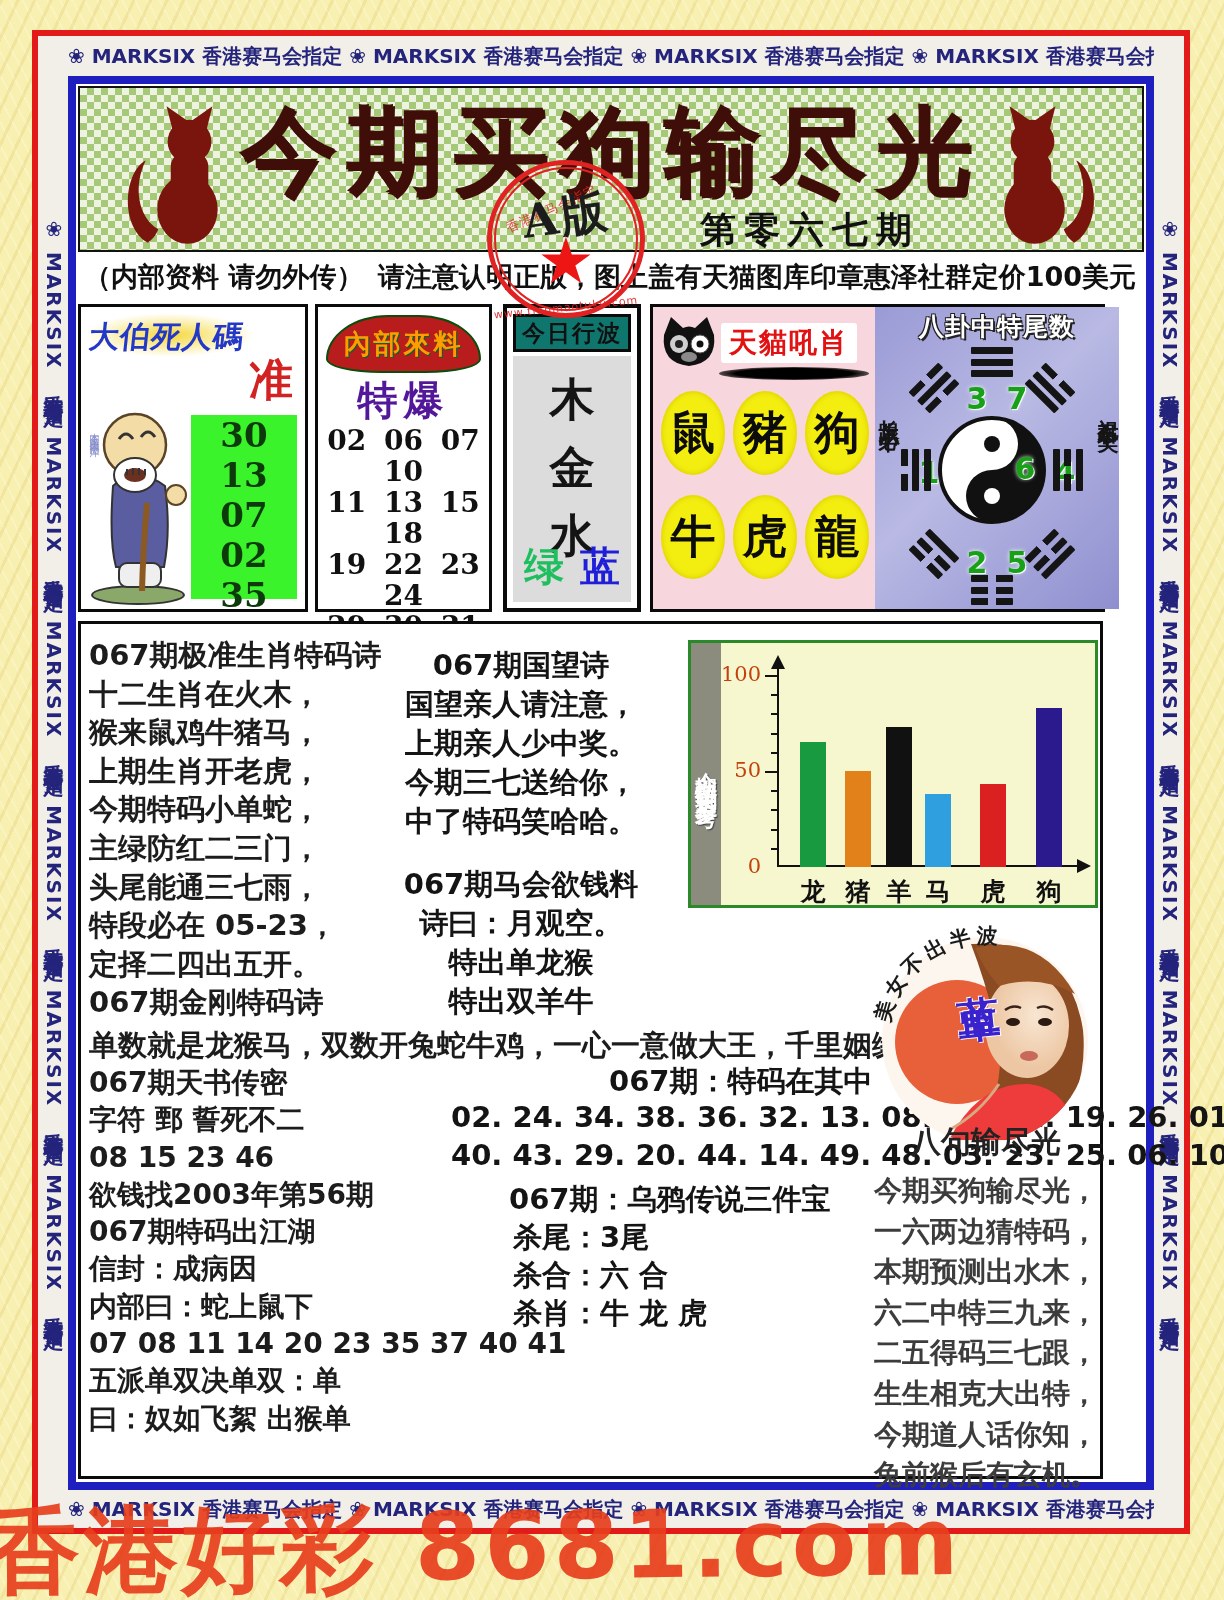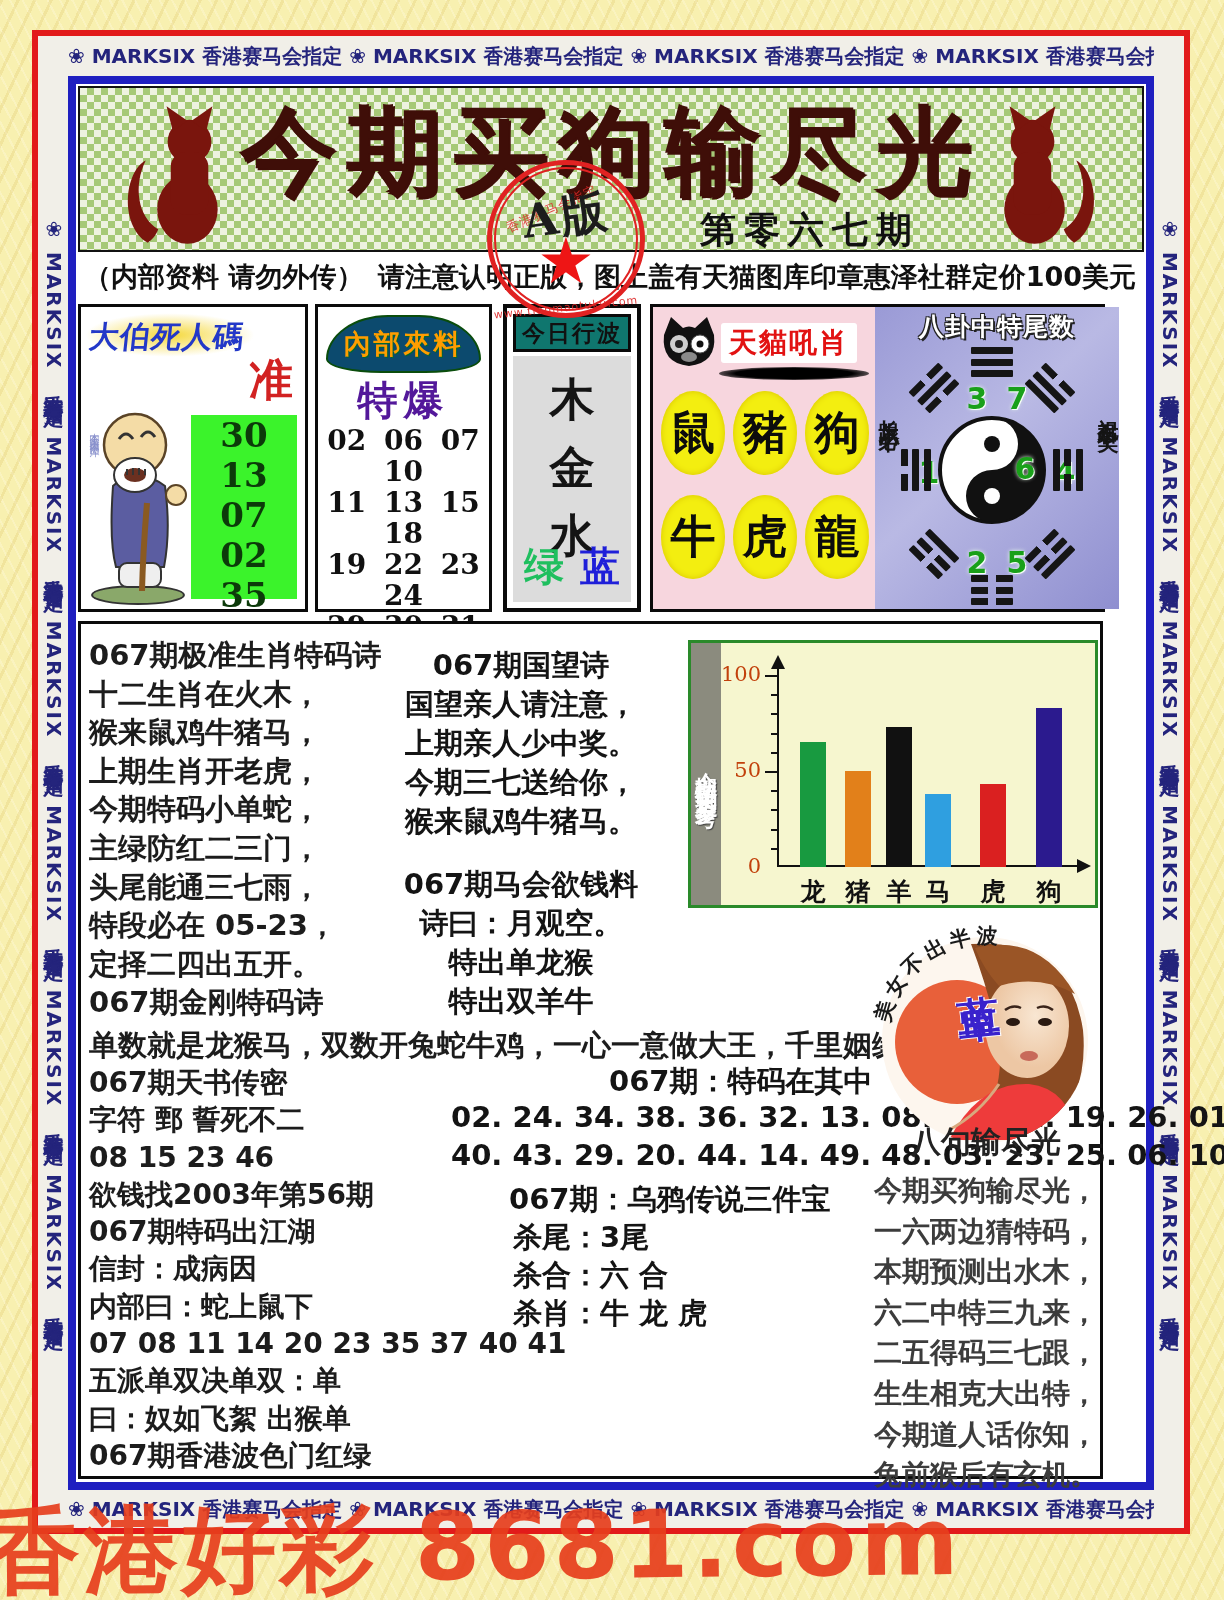--- a/index.html
+++ b/index.html
@@ -46,21 +46,21 @@
   .panel{position:absolute;top:220px;height:308px;background:#fff;border:3px solid #0a0a0a;box-sizing:border-box;}
   #p1{left:2px;width:230px;}
   #p1 .glow{position:absolute;left:4px;top:6px;width:170px;height:44px;background:radial-gradient(ellipse at center,#f5d83a 0%,rgba(245,216,58,0) 70%);}
   #p1 .t{position:absolute;left:8px;top:10px;font-family:"DejaVu Serif",serif;font-weight:800;font-size:30px;color:#2338c8;transform:skewX(-6deg);letter-spacing:1px;}
   #p1 .zhun{position:absolute;right:12px;top:44px;font-family:"DejaVu Serif",serif;font-weight:800;font-size:44px;color:#d22222;}
   #p1 .note{position:absolute;left:6px;top:118px;writing-mode:vertical-rl;font-size:10px;color:#8890cc;letter-spacing:2px;}
   #oldman{position:absolute;left:2px;top:84px;width:110px;height:214px;}
   #p1 .gbox{position:absolute;left:110px;top:108px;right:8px;bottom:10px;background:#3bf32b;display:flex;flex-direction:column;justify-content:space-around;}
   #p1 .gbox .ln{font-family:"DejaVu Serif",serif;font-weight:800;font-size:34px;color:#0c3a0a;text-align:center;word-spacing:16px;}
   #p2{left:239px;width:177px;}
-  #p2 .arc{position:absolute;left:8px;top:8px;right:8px;height:54px;background:#0c4a6e;border:2px solid #0a4d0c;
+  #p2 .arc{position:absolute;left:8px;top:8px;right:8px;height:54px;background:#b91c1c;border:2px solid #0a4d0c;
     border-radius:50% 50% 45% 45% / 95% 95% 30% 30%;display:flex;align-items:center;justify-content:center;}
   #p2 .arc span{font-weight:800;font-size:27px;color:#ff9d00;letter-spacing:3px;text-shadow:1px 1px 0 #063;}
   #p2 .burst{position:absolute;left:0;right:0;top:66px;text-align:center;font-family:"DejaVu Serif",serif;font-weight:800;font-size:40px;color:#53189a;letter-spacing:6px;}
   #p2 .rows{position:absolute;left:0;right:0;top:118px;}
   #p2 .rows .ln{font-family:"DejaVu Serif",serif;font-weight:800;font-size:28px;line-height:31px;color:#111;text-align:center;word-spacing:8px;}
   #p3{left:427px;width:138px;border-width:4px;}
   #p3 .hd{position:absolute;left:6px;right:6px;top:6px;height:38px;border:3px solid #0a0a0a;box-sizing:border-box;
     display:flex;align-items:center;justify-content:center;font-weight:800;font-size:23px;color:#111;letter-spacing:2px;background:#0f766e;}
   #p3 .bd{position:absolute;left:6px;right:6px;top:48px;bottom:6px;background:#dcdcdc;}
   #p3 .el{position:absolute;left:0;right:0;text-align:center;font-weight:800;font-size:45px;color:#141414;}
@@ -342,21 +342,21 @@
               </div>
             <div class="h">067期金刚特码诗</div>
           </div>
 
           <div id="poemC">
             <div class="h">067期国望诗</div>
             <div>
                 <div class="ln">国望亲人请注意，</div>
                 <div class="ln">上期亲人少中奖。</div>
                 <div class="ln">今期三七送给你，</div>
-                <div class="ln">猴来鼠鸡牛猪马。</div>
+                <div class="ln">中了特码笑哈哈。</div>
               </div>
             <div class="gap"></div>
             <div class="h">067期马会欲钱料</div>
             <div>
                 <div class="ln">诗曰：月观空。</div>
                 <div class="ln">特出单龙猴</div>
                 <div class="ln">特出双羊牛</div>
               </div>
           </div>
 
@@ -367,21 +367,20 @@
             <div>
                 <div class="ln">字符 鄄 誓死不二</div>
                 <div class="ln">08 15 23 46</div>
                 <div class="ln">欲钱找2003年第56期</div>
                 <div class="ln">067期特码出江湖</div>
                 <div class="ln">信封：成病因</div>
                 <div class="ln">内部曰：蛇上鼠下</div>
                 <div class="ln">07 08 11 14 20 23 35 37 40 41</div>
                 <div class="ln">五派单双决单双：单</div>
                 <div class="ln">曰：奴如飞絮 出猴单</div>
-                <div class="ln">067期香港波色门红绿</div>
               </div>
           </div>
 
           <div id="tema-h">067期：特码在其中</div>
           <div id="tema-1" class="temaline">02. 24. 34. 38. 36. 32. 13. 08. 33. 02. 19. 26. 01.</div>
           <div id="tema-2" class="temaline">40. 43. 29. 20. 44. 14. 49. 48. 03. 23. 25. 06. 10</div>
 
           <div id="crow-h">067期：乌鸦传说三件宝</div>
           <div id="crow">
               <div class="ln">杀尾：3尾</div>

